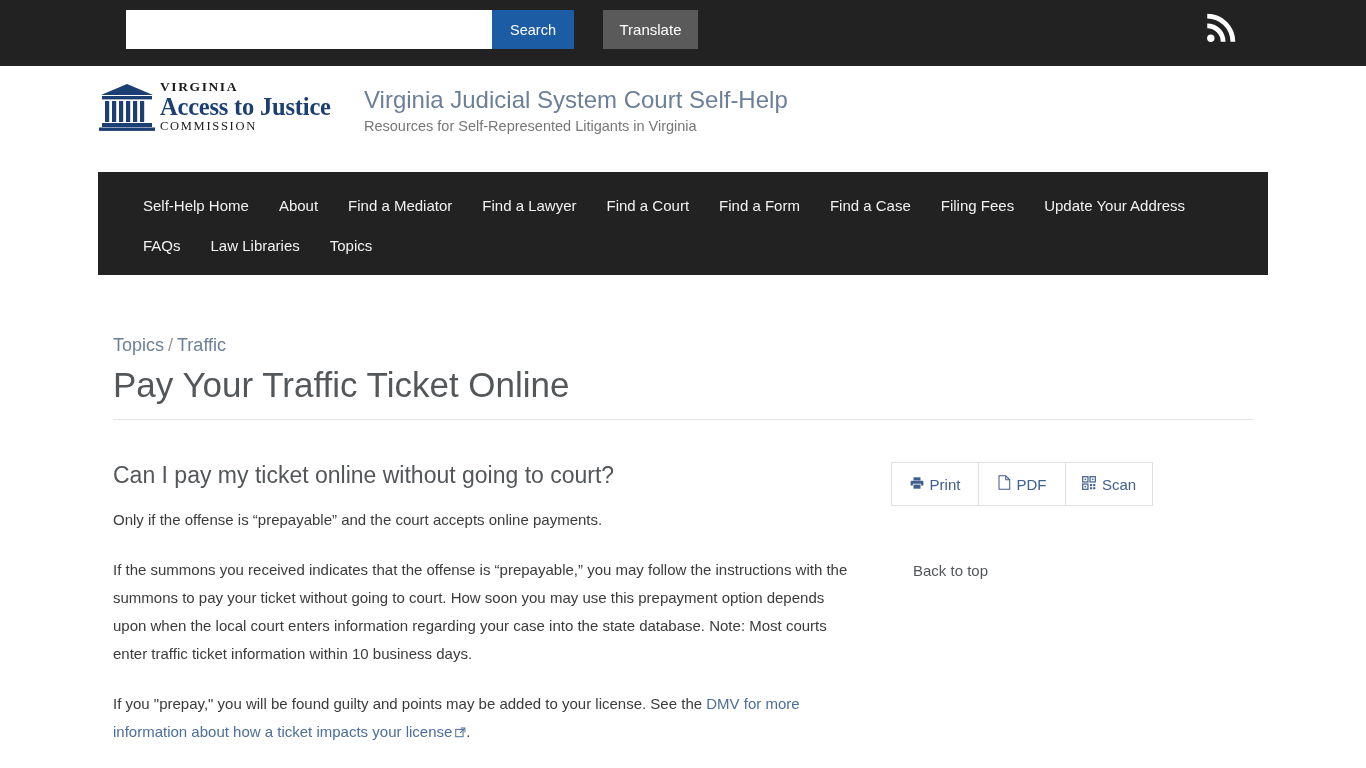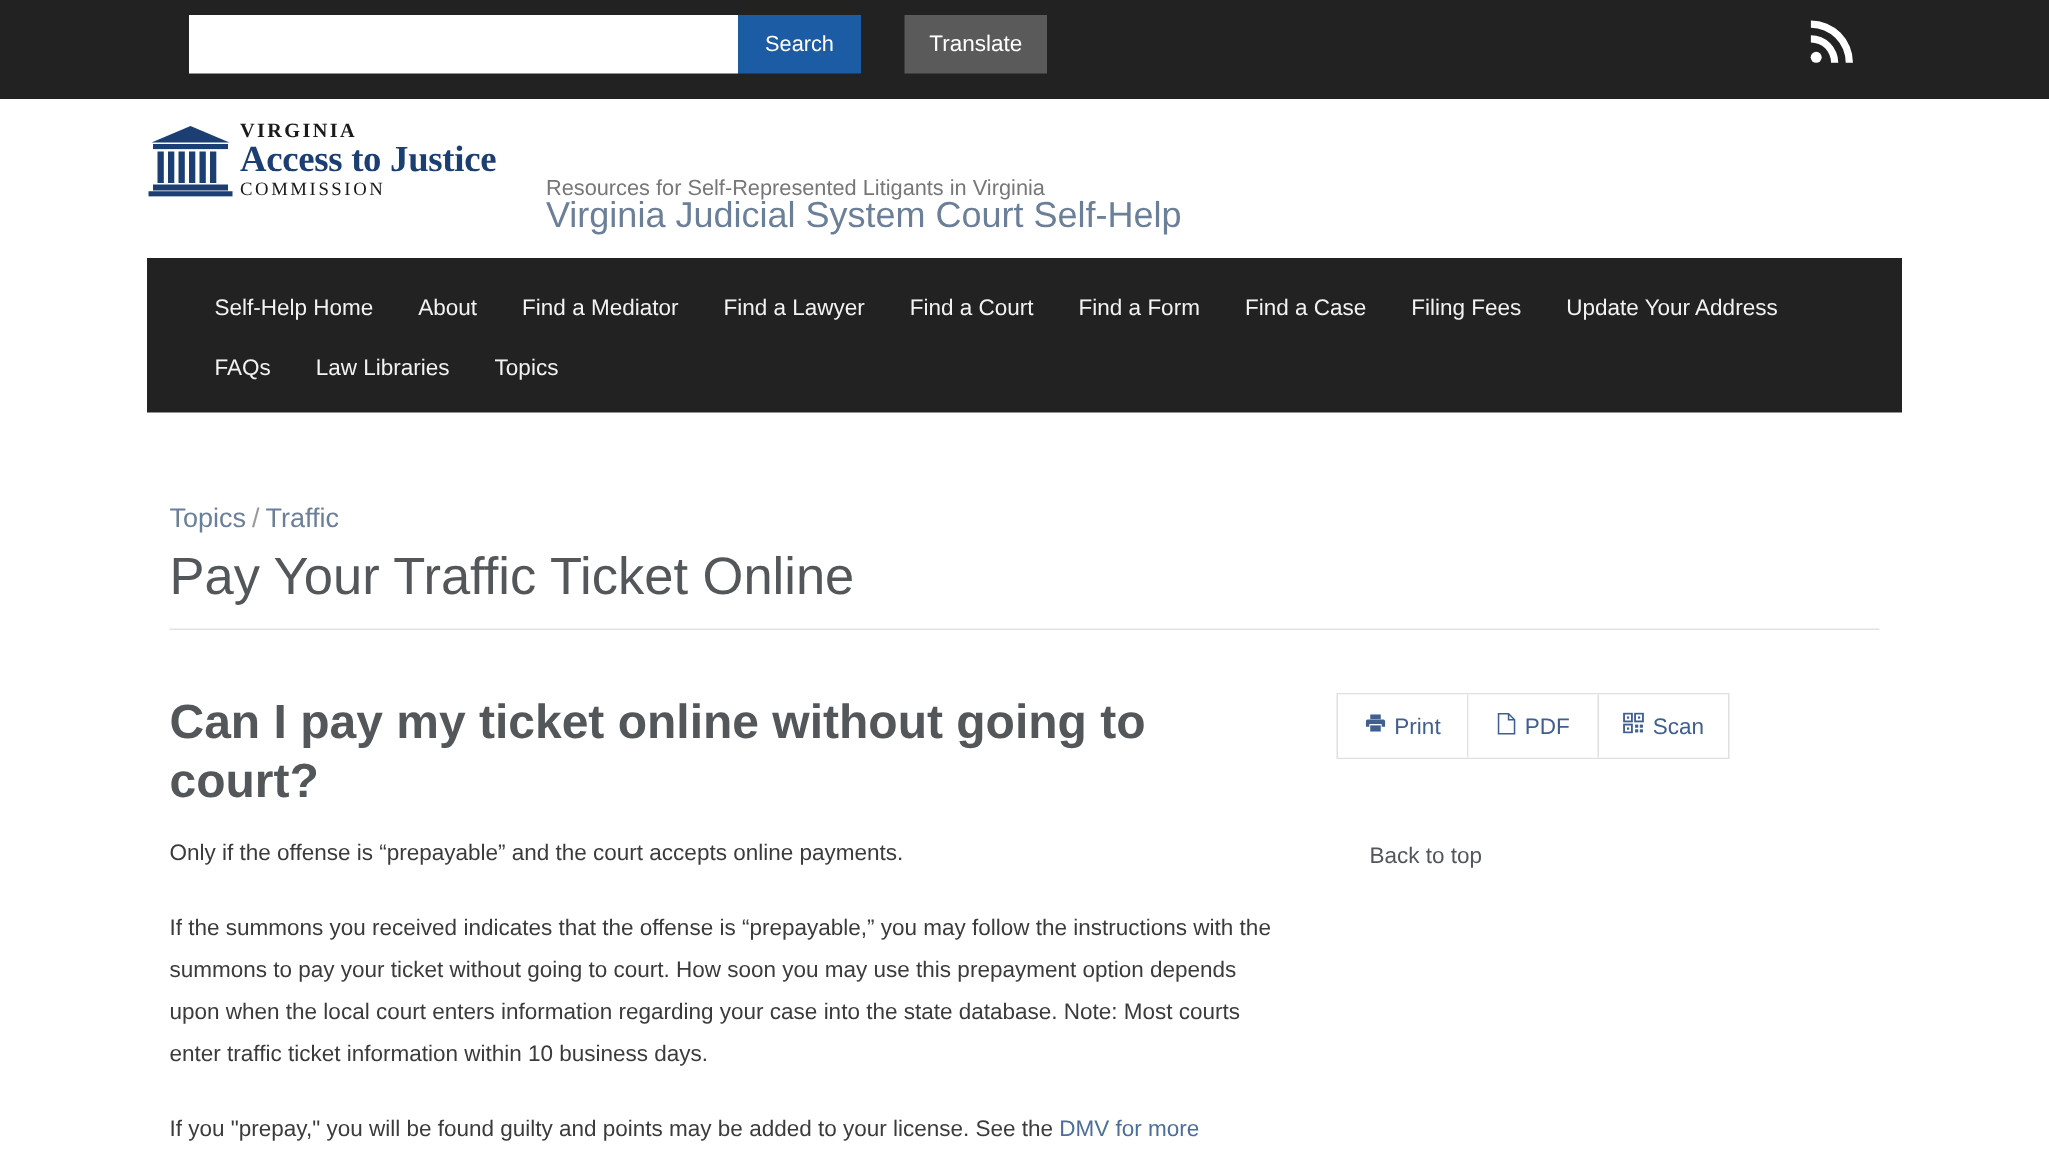--- a/index.html
+++ b/index.html
@@ -96,21 +96,20 @@
     font-size: 12.5px; letter-spacing: 1.7px;
     color: #1a1a1a; font-weight: 400;
     font-family: "Liberation Serif", serif;
   }
   .site-title {
     position: absolute;
     left: 364px; top: 20px;
     font-size: 24px;
     color: #6b7f99;
     font-weight: 400;
-    margin-top: 44px;
   }
   .site-subtitle {
     position: absolute;
     left: 364px; top: 52px;
     font-size: 14.5px;
     color: #777777;
     text-align: center;
   }
 
   
@@ -175,22 +174,22 @@
   }
 
   .columns {
     display: flex;
     margin-top: 42px;
   }
   .col-main { width: 748px; flex: none; }
   .col-side { width: 300px; margin-left: 30px; flex: none; }
 
   .section-head {
-    font-size: 32px;
-    font-weight: 700;
+    font-size: 23px;
+    font-weight: 400;
     color: #53575a;
     margin: 0 0 16px 0;
     line-height: 1.2;
   }
   .body-p {
     font-size: 15px;
     color: #3b3b3b;
     line-height: 28px;
     margin: 0 0 22px 0;
   }

